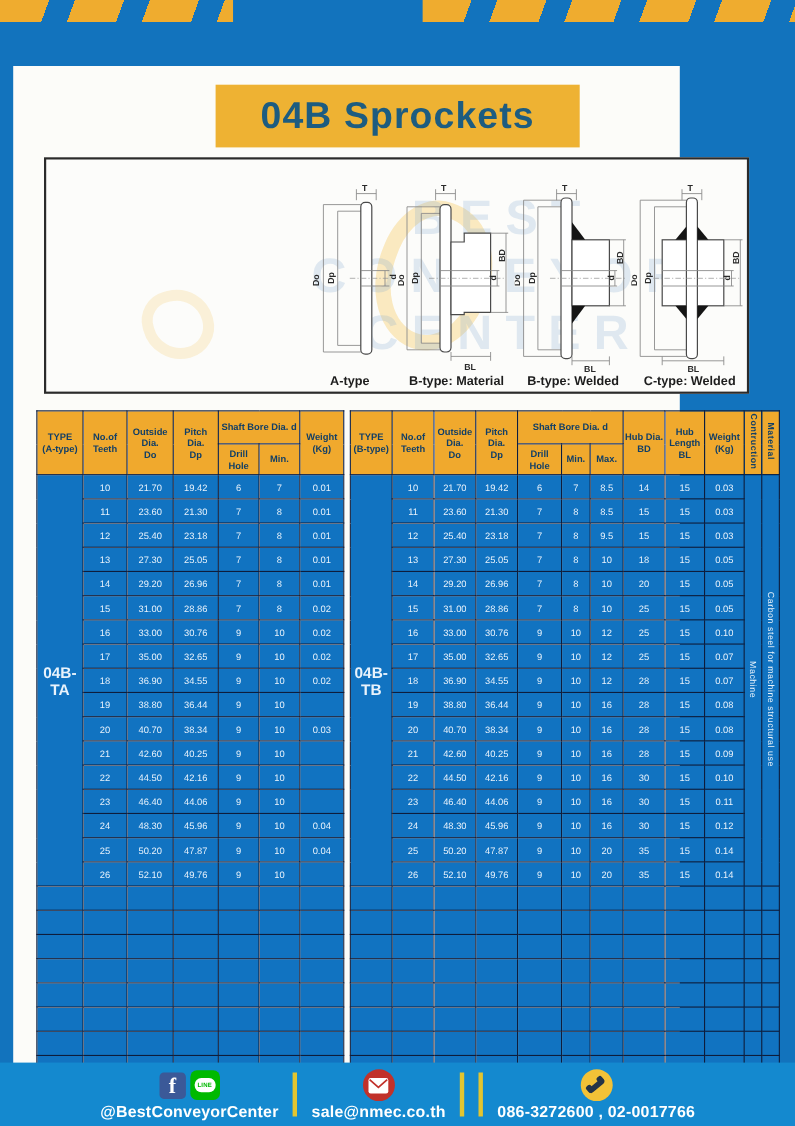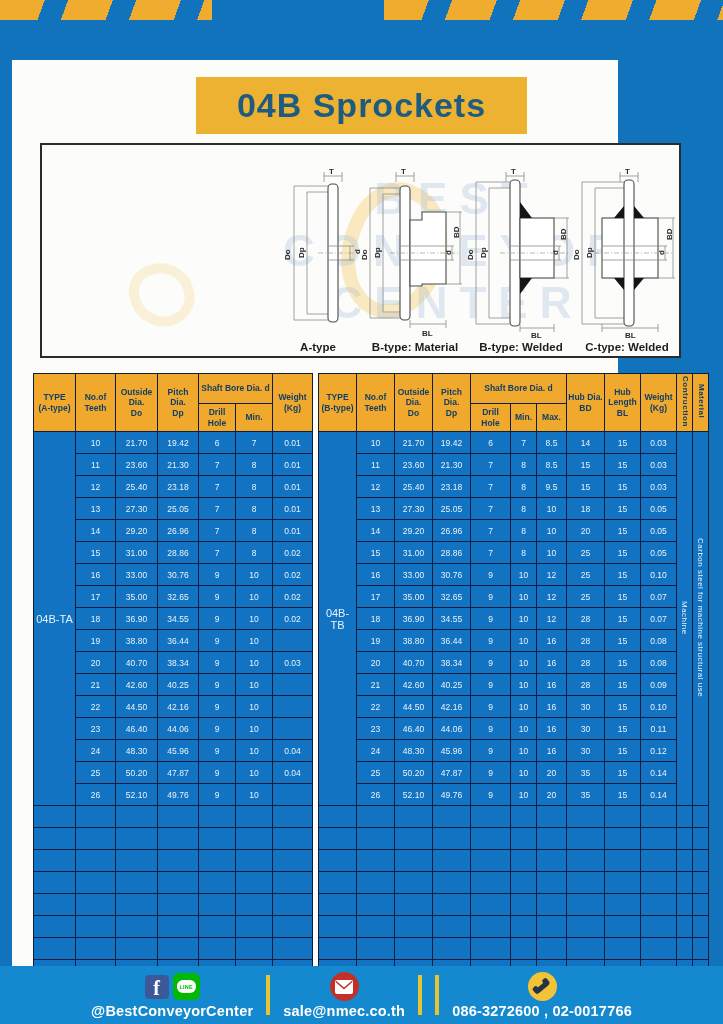--- a/index.html
+++ b/index.html
@@ -42,21 +42,21 @@
   
   table{border-collapse:collapse;table-layout:fixed;position:absolute;top:313px;}
   #table-a{left:21px;width:279px;}
   #table-b{left:306px;width:390px;}
   th,td{border:1.5px solid #0e1d3c;overflow:hidden;}
   th{background:#f0a92d;color:#123f66;font-weight:bold;font-size:8.5px;line-height:1.25;
      white-space:pre-line;padding:1px;text-align:center;vertical-align:middle;}
   td{background:#1173c1;color:#e9f3fc;font-size:8.5px;text-align:center;vertical-align:middle;padding:0;}
   thead tr.h1{height:30px;} thead tr.h2{height:28px;}
   tbody tr{height:22px;}
-  td.type-cell{font-weight:normal;font-size:11px;}
+  td.type-cell{font-weight:bold;font-size:14px;}
   .vhead{writing-mode:vertical-rl;display:inline-block;font-size:8px;letter-spacing:0.5px;}
   td.vcell{font-size:8px;}
   td.vcell span{writing-mode:vertical-rl;display:inline-block;letter-spacing:0.5px;white-space:nowrap;}
 
   
   .footer{position:absolute;left:0;right:0;bottom:0;height:58px;background:#1489cf;
     display:flex;align-items:center;justify-content:center;gap:13px;padding:0 6px;}
   .fgroup{display:flex;flex-direction:column;align-items:center;gap:1px;}
   .fgroup .ficons{display:flex;align-items:center;gap:4px;height:30px;}
   .fgroup .flabel{font-size:14.5px;font-weight:bold;color:#ffffff;white-space:nowrap;letter-spacing:0.2px;}

